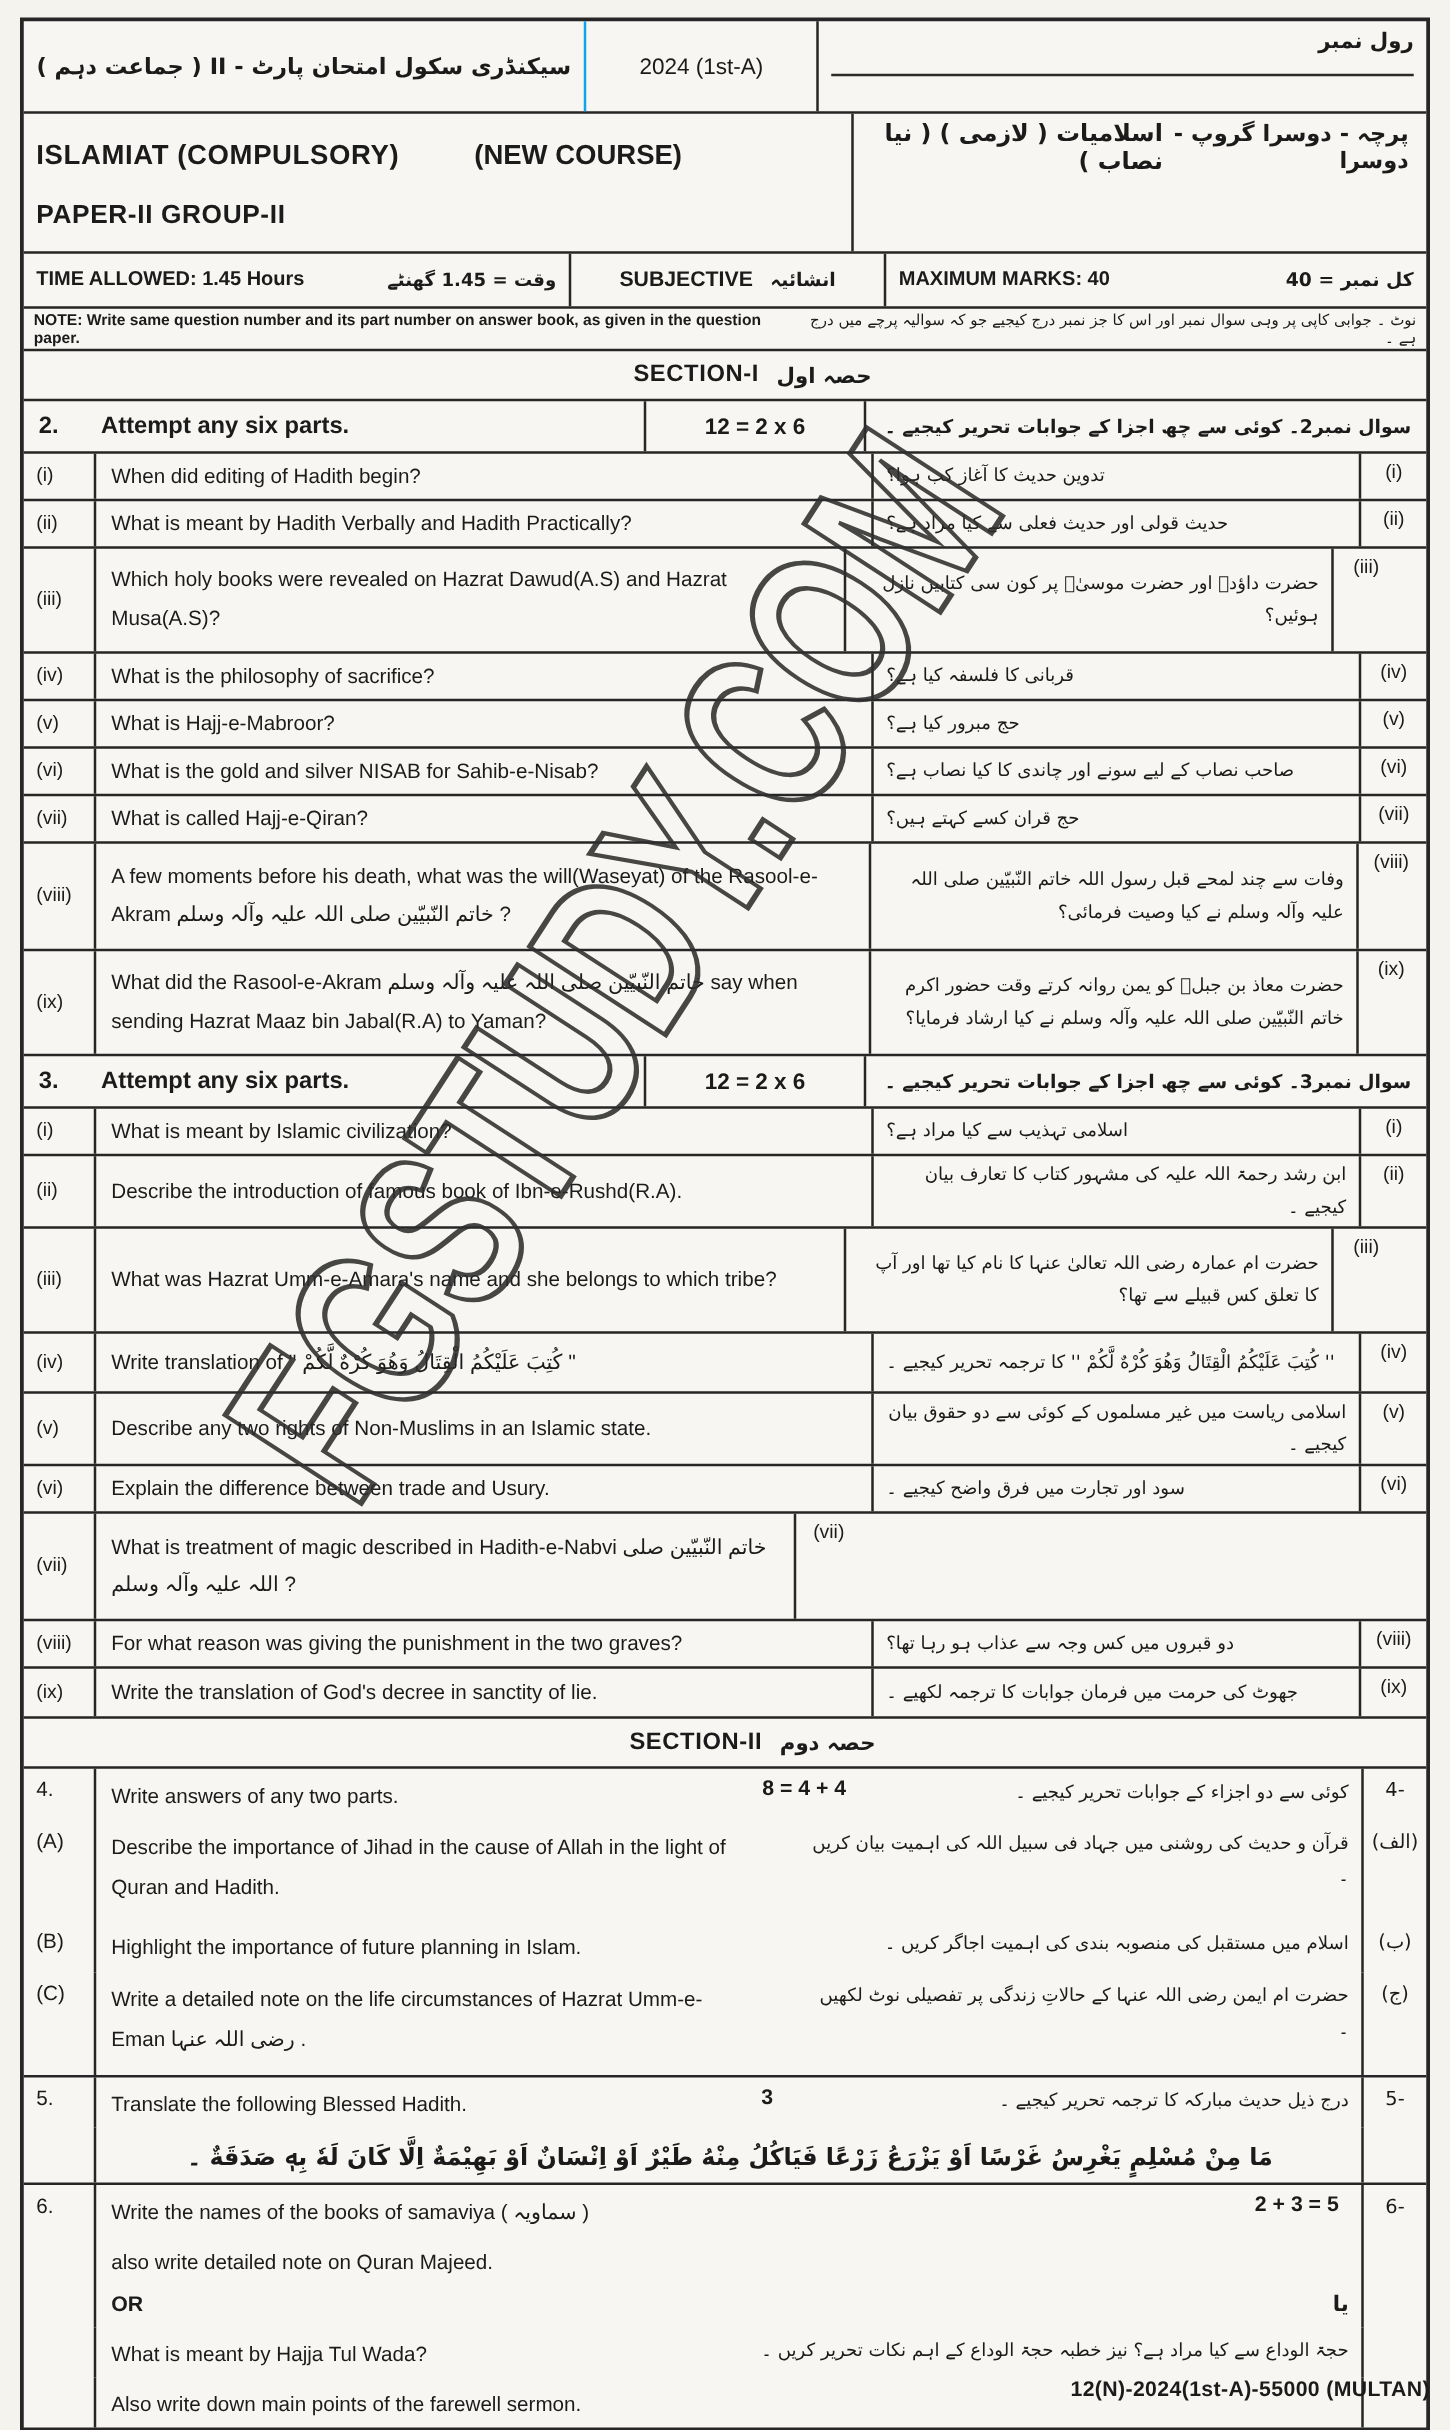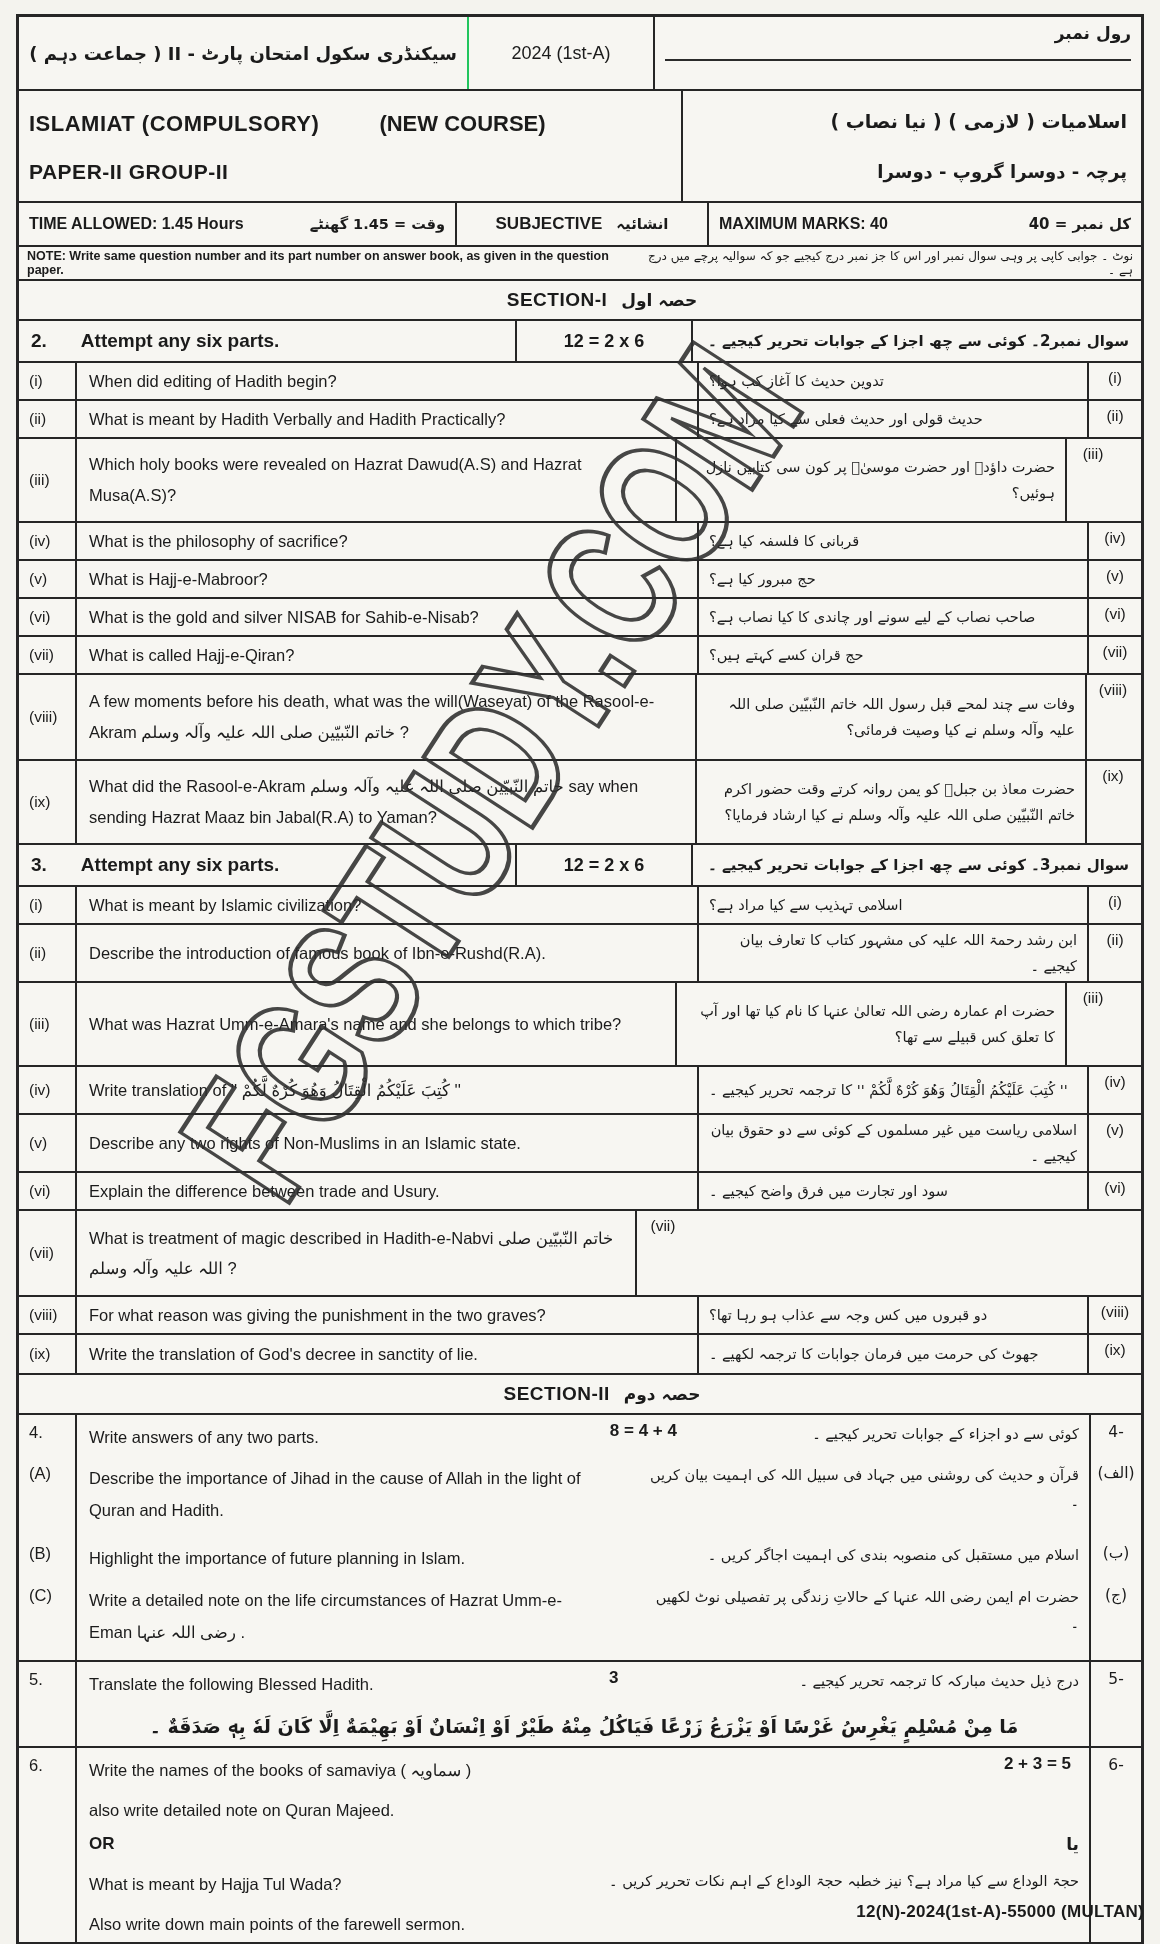--- a/index.html
+++ b/index.html
@@ -16,31 +16,31 @@
     border:3px solid #262626;
     background:#f7f6f2;
     box-sizing:border-box;
   }
   .r{display:flex;box-sizing:border-box;}
   .bb{border-bottom:2px solid #262626;}
   .cell{box-sizing:border-box;}
   .ur{font-family:"DejaVu Sans",sans-serif;direction:rtl;}
   
   .rowA{min-height:74px;}
-  .rowA .title-ur{flex:1.25;border-right:2px solid #22c55e;display:flex;align-items:center;justify-content:center;font-size:18px;font-weight:bold;}
+  .rowA .title-ur{flex:1.25;border-right:2px solid #0ea5e9;display:flex;align-items:center;justify-content:center;font-size:18px;font-weight:bold;}
   .rowA .year{width:186px;border-right:2px solid #262626;display:flex;align-items:center;justify-content:center;font-size:18px;}
   .rowA .roll{flex:1.3;display:flex;flex-direction:column;justify-content:flex-start;padding:6px 10px 0 10px;}
   .roll-label{font-size:17px;font-weight:bold;text-align:right;}
   .roll-line{border-bottom:2px solid #2b2b2b;margin-top:16px;height:0;}
   .rowB{min-height:112px;}
   .rowB .enbox{flex:1.5;border-right:2px solid #262626;padding:8px 6px 6px 10px;display:flex;flex-direction:column;justify-content:space-around;}
   .subject-en{font-size:22px;font-weight:bold;letter-spacing:.5px;}
   .course-en{font-size:22px;font-weight:bold;display:inline;margin-left:60px;}
   .paper-en{font-size:21px;font-weight:bold;letter-spacing:.5px;}
-  .rowB .urbox{flex:1;padding:5px 14px;display:flex;flex-direction:column;justify-content:space-around;text-align:right;}
+  .rowB .urbox{flex:1;padding:5px 14px;display:flex;justify-content:space-around;text-align:right;}
   .subject-ur{font-size:19px;font-weight:bold;}
   .paper-ur{font-size:18px;font-weight:bold;}
   .rowC{min-height:44px;}
   .rowC .time{width:438px;border-right:2px solid #262626;display:flex;align-items:center;justify-content:space-between;padding:0 10px;font-size:16px;font-weight:bold;}
   .rowC .time .ur{font-size:14.5px;}
   .rowC .type{width:252px;border-right:2px solid #262626;display:flex;align-items:center;justify-content:center;gap:14px;font-size:17px;font-weight:bold;}
   .rowC .type .ur{font-size:15px;}
   .rowC .marks{flex:1;display:flex;align-items:center;justify-content:space-between;padding:0 10px;font-size:16px;font-weight:bold;}
   .rowC .marks .ur{font-size:15px;}
   .noterow{min-height:34px;align-items:center;justify-content:space-between;padding:0 8px;}

